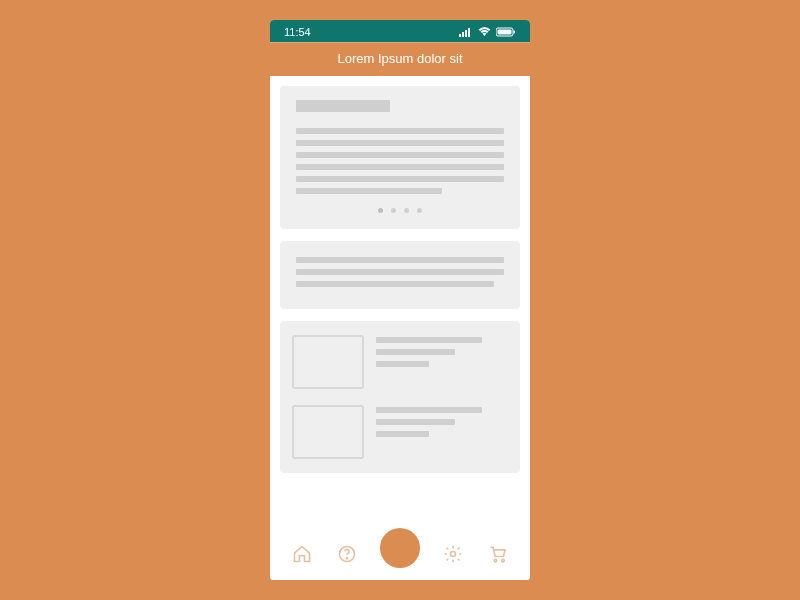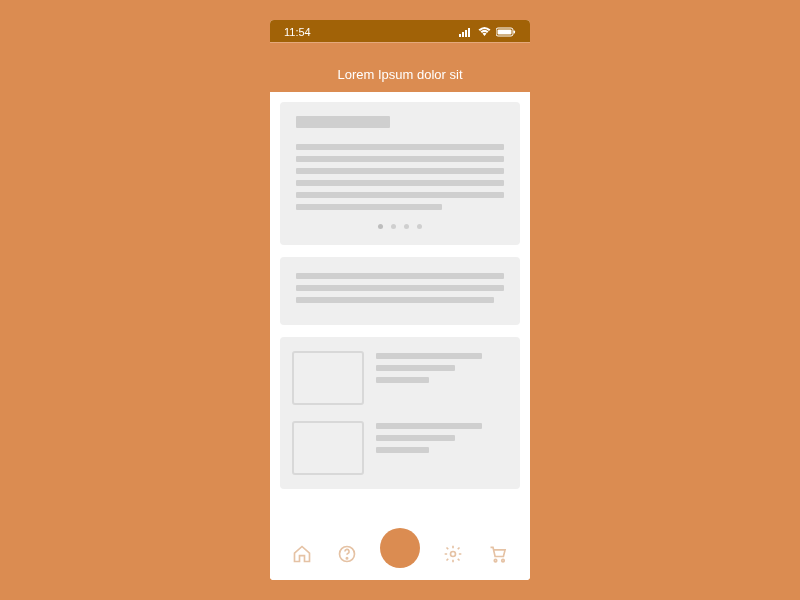--- a/index.html
+++ b/index.html
@@ -20,39 +20,39 @@
       width: 260px;
       height: 560px;
       background: #fff;
       border-radius: 4px;
       overflow: hidden;
       display: flex;
       flex-direction: column;
       position: relative;
     }
     .status-bar {
-      background: #a16207;
+      background: #0f766e;
       color: #fff;
       display: flex;
       justify-content: space-between;
       align-items: center;
       padding: 6px 14px 4px;
       font-size: 11px;
       font-weight: 500;
     }
     .status-right {
       display: flex;
       align-items: center;
       gap: 5px;
     }
     .header {
       background: #db8c51;
       color: #fff;
       text-align: center;
-      padding: 24px 0 10px;
+      padding: 8px 0 10px;
       font-size: 13px;
       border-top: 1px solid rgba(255,255,255,0.25);
     }
     .content {
       flex: 1;
       background: #fff;
       padding: 10px 10px 0;
       overflow: hidden;
     }
     .card {

